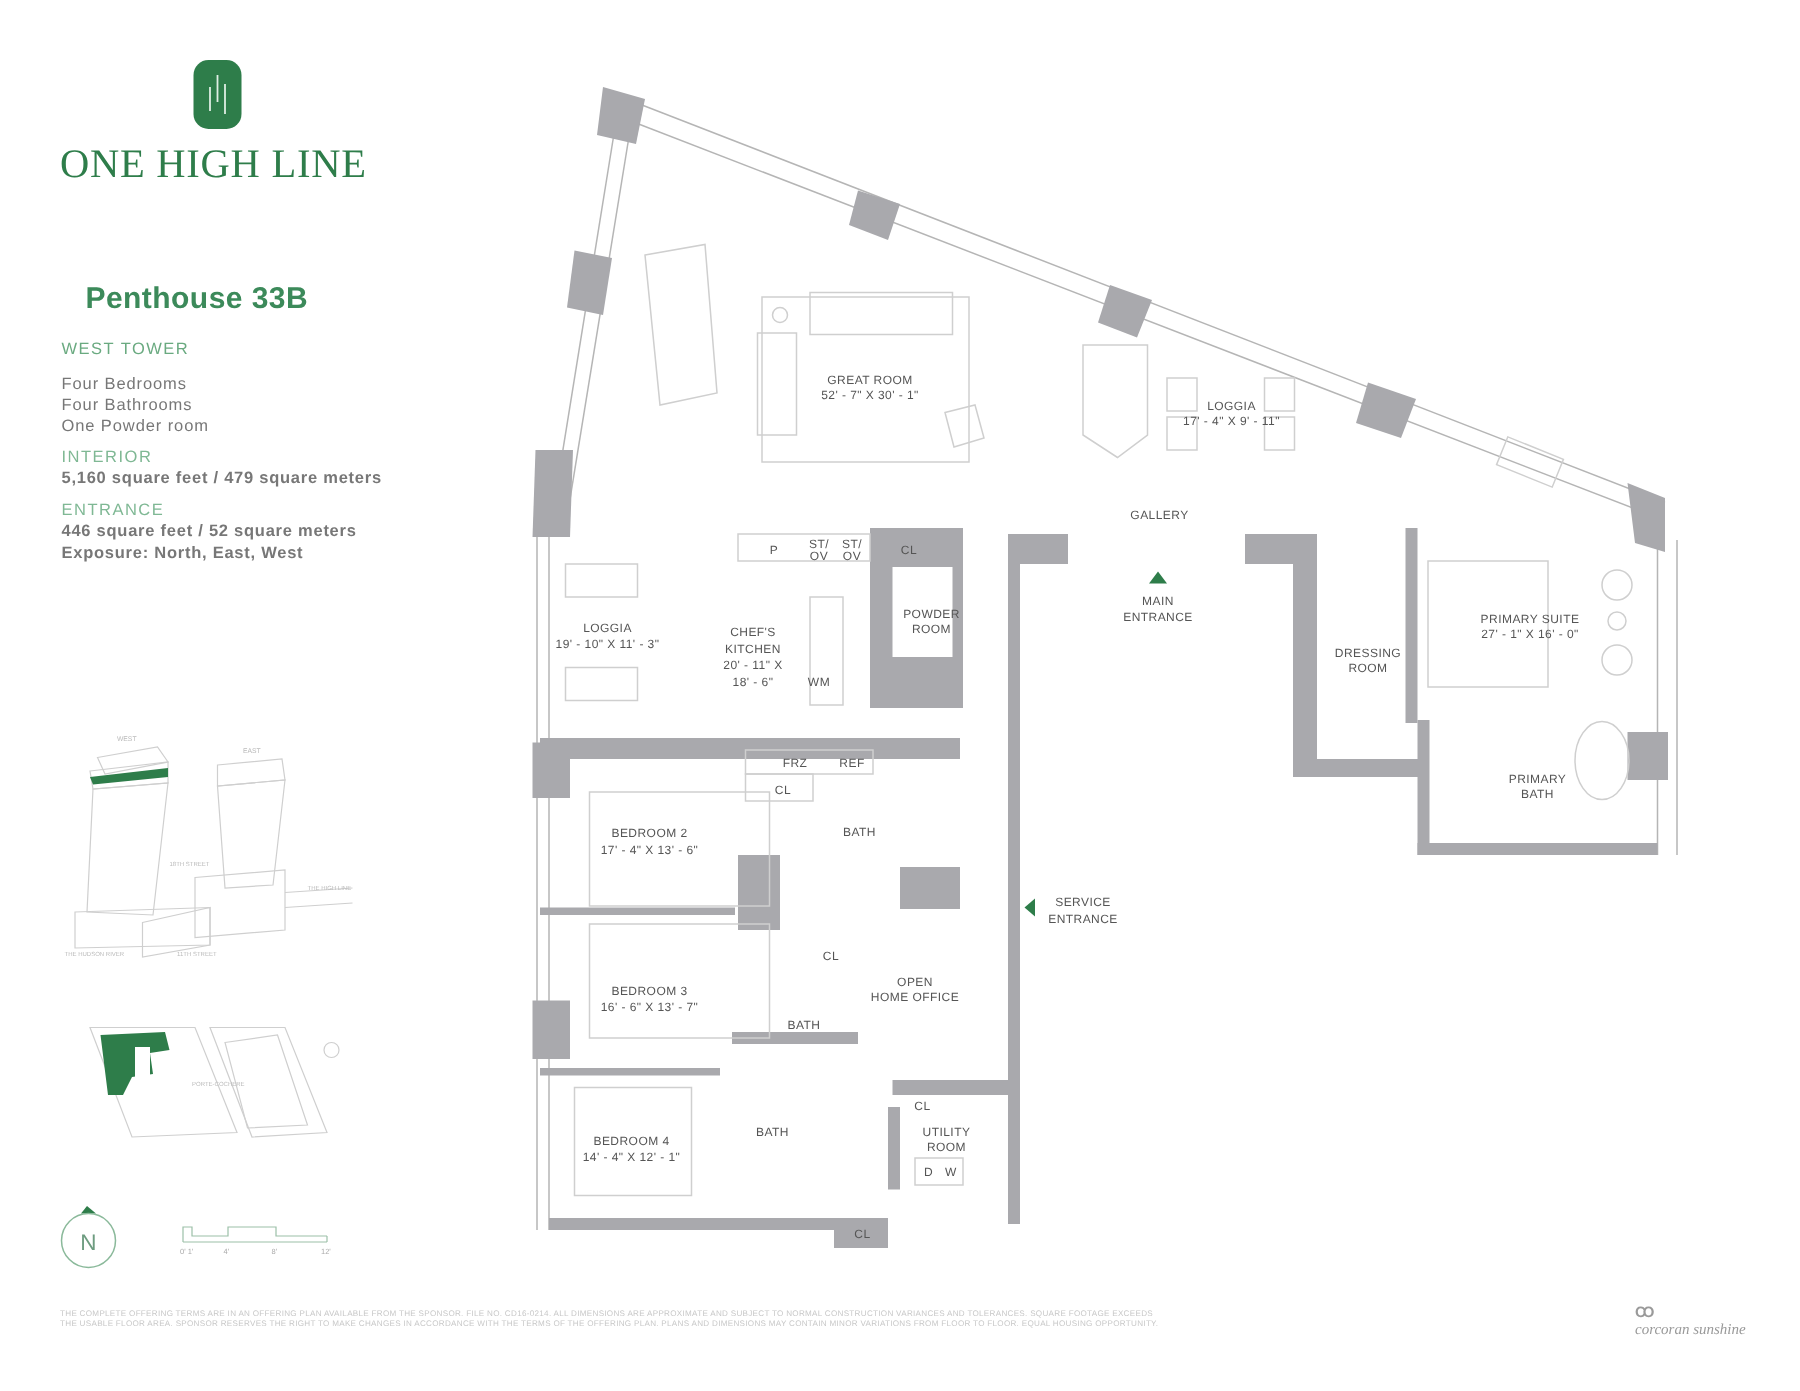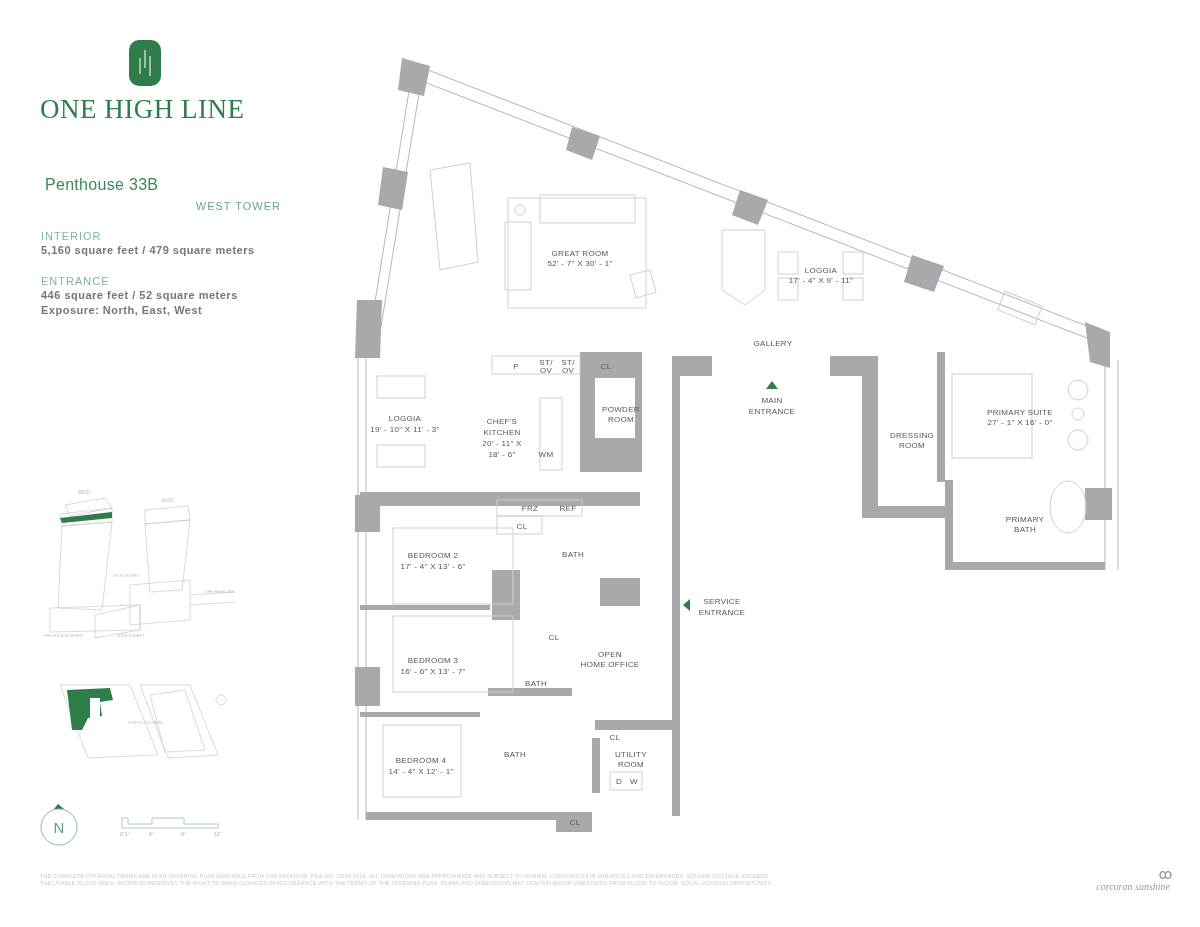--- a/index.html
+++ b/index.html
@@ -2,27 +2,27 @@
 <html><head>
   <meta charset="utf-8">
   <style>
     html, body { margin: 0; padding: 0; background: #ffffff; }
     body { width: 1200px; height: 927px; position: relative; overflow: hidden; font-family: "Liberation Sans", sans-serif; }
     .logo { position: absolute; left: 40px; top: 40px; width: 210px; }
     .logo-mark { width: 32px; height: 46px; margin: 0 auto; background: #2e7d4a; border-radius: 10px; position: relative; }
     .logo-mark svg { position: absolute; left: 0; top: 0; }
     .logo-text { margin-top: 8px; font-family: "Liberation Serif", serif; font-size: 27px; color: #2e7d4a; letter-spacing: 0.5px; white-space: nowrap; }
     .info { position: absolute; left: 41px; top: 172px; width: 240px; color: #777; }
-    .unit-title { font-size: 16px; color: #3c8a5a; margin: 4px; font-weight: normal; letter-spacing: 0.3px; }
-    .tower { font-size: 11px; color: #6aaa80; letter-spacing: 1px; margin-top: 6px; text-align: right; }
+    .unit-title { font-size: 20px; color: #3c8a5a; margin: 16px; font-weight: bold; letter-spacing: 0.3px; }
+    .tower { font-size: 11px; color: #6aaa80; letter-spacing: 1px; margin-top: 6px; }
     .features { margin-top: 10px; font-size: 11px; line-height: 14px; letter-spacing: 0.6px; color: #777; }
-    .section-h { font-size: 11px; color: #7fb894; letter-spacing: 1px; margin-top: 18px; }
+    .section-h { font-size: 11px; color: #7fb894; letter-spacing: 1px; margin-top: 8px; }
     .section-v { font-size: 11px; letter-spacing: 0.5px; line-height: 13px; color: #777; margin-top: 2px; font-weight: bold; }
     .legal { position: absolute; left: 40px; top: 873px; width: 820px; font-size: 5.4px; line-height: 7px; color: #c8c8c8; letter-spacing: 0.2px; text-transform: uppercase; }
-    .broker { position: absolute; left: 1090px; top: 870px; width: 80px; text-align: right; color: #9a9a9a; }
+    .broker { position: absolute; left: 1090px; top: 870px; width: 80px; text-align: left; color: #9a9a9a; }
     .broker-mark { font-size: 10px; font-weight: bold; letter-spacing: -2px; }
     .broker-name { font-family: "Liberation Serif", serif; font-style: italic; font-size: 10px; }
     svg text { font-family: "Liberation Sans", sans-serif; }
     .lbl { font-size: 8px; fill: #555; letter-spacing: 0.3px; }
     .wall { fill: #a9a9ad; }
     .thin { fill: none; stroke: #b5b5b5; stroke-width: 1; }
     .furn { fill: none; stroke: #cfcfcf; stroke-width: 1; }
   </style>
 </head>
 <body>
@@ -34,20 +34,25 @@
       <line x1="16" y1="10" x2="16" y2="28" stroke="#dfeee4" stroke-width="1.2"></line>
       <line x1="21" y1="16" x2="21" y2="36" stroke="#dfeee4" stroke-width="1.2"></line>
     </svg>
   </div>
   <div class="logo-text">ONE HIGH LINE</div>
 </div>
 
 <div class="info">
   <h1 class="unit-title">Penthouse 33B</h1>
   <div class="tower">WEST TOWER</div>
+  <div class="features">
+    <div>Four Bedrooms</div>
+    <div>Four Bathrooms</div>
+    <div>One Powder room</div>
+  </div>
   <div class="section-h">INTERIOR</div>
   <div class="section-v">5,160 square feet / 479 square meters</div>
   <div class="section-h">ENTRANCE</div>
   <div class="section-v">446 square feet / 52 square meters</div>
   <div class="section-v">Exposure: North, East, West</div>
 </div>
 
 <svg style="position:absolute;left:40px;top:480px" width="220" height="170" viewBox="0 0 220 170">
   <g fill="none" stroke="#cfcfcf" stroke-width="0.8">
     <polygon points="25,25 65,18 72,28 30,36"></polygon>

